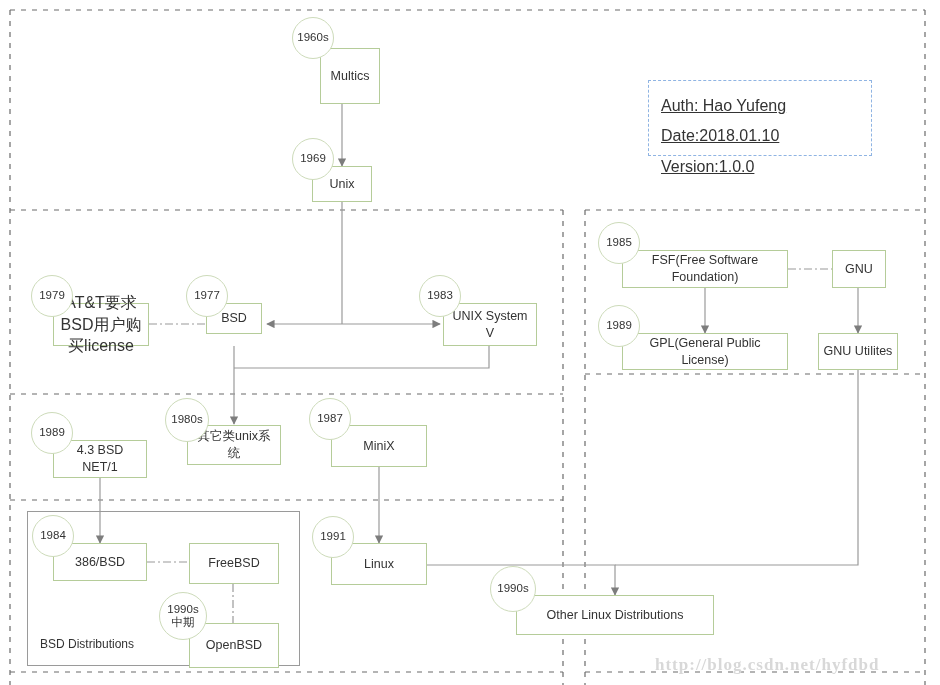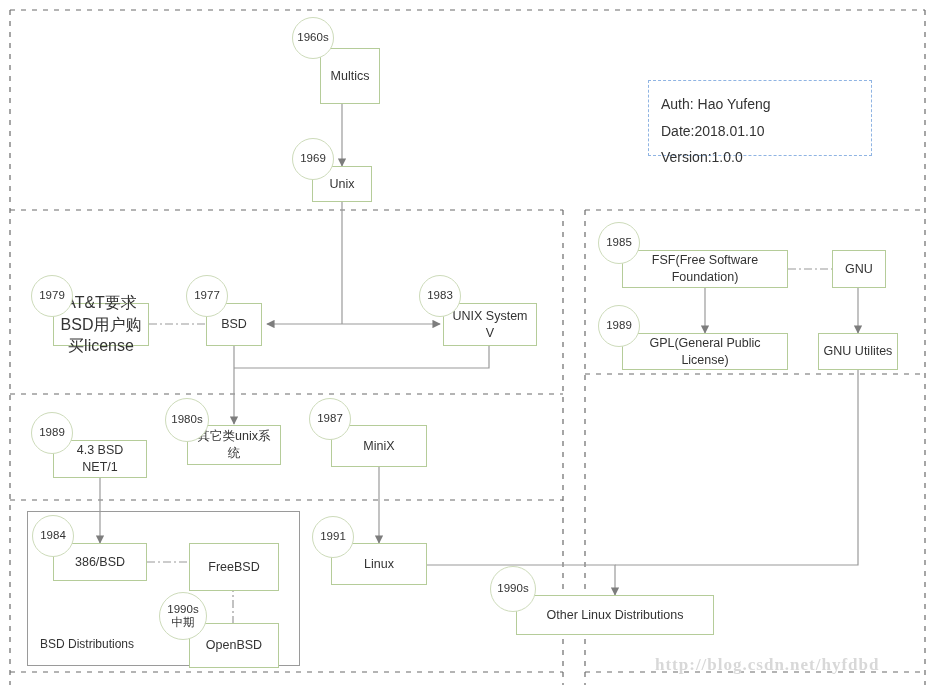--- a/index.html
+++ b/index.html
@@ -65,24 +65,25 @@
     white-space: nowrap;
   }
   .legend {
     position: absolute;
     box-sizing: border-box;
     border: 1px dashed #8fb4e3;
     background: #ffffff;
     padding: 10px 12px;
   }
   .legend div {
-    font-size: 14px;
+    font-size: 16px;
     color: #333333;
     line-height: 1.9;
     white-space: nowrap;
+    text-decoration: underline;
   }
   .watermark {
     position: absolute;
     font-family: "Liberation Serif", "DejaVu Serif", serif;
     font-size: 17px;
     color: #d8d8d8;
     letter-spacing: 1px;
     white-space: nowrap;
     user-select: none;
     font-weight: bold;
@@ -152,33 +153,33 @@
   <div class="group-label" style="left:40px; top:637px;">BSD Distributions</div>
 
   <div class="node" style="left:312px; top:48px; width:60px; height:56px;margin-left:8px;">Multics</div>
 
   <div class="node" style="left:312px; top:166px; width:60px; height:36px;">Unix</div>
 
   <div class="node" style="left:53px; top:303px; width:96px; height:43px; font-size:16px;">
     <span>AT&amp;T要求BSD用户购买license</span>
   </div>
 
-  <div class="node" style="left:206px; top:303px; width:56px; height:43px;">BSD</div>
+  <div class="node" style="left:206px; top:303px; width:56px; height:31px;">BSD</div>
 
   <div class="node" style="left:443px; top:303px; width:94px; height:43px;">UNIX System V</div>
 
   <div class="node" style="left:187px; top:425px; width:94px; height:40px;">其它类unix系统</div>
 
   <div class="node" style="left:53px; top:440px; width:94px; height:38px;">4.3 BSD NET/1</div>
 
   <div class="node" style="left:331px; top:425px; width:96px; height:42px;">MiniX</div>
 
   <div class="node" style="left:53px; top:543px; width:94px; height:38px;">386/BSD</div>
 
-  <div class="node" style="left:189px; top:543px; width:90px; height:48px;">FreeBSD</div>
+  <div class="node" style="left:189px; top:543px; width:90px; height:41px;">FreeBSD</div>
 
   <div class="node" style="left:189px; top:623px; width:90px; height:45px;">OpenBSD</div>
 
   <div class="node" style="left:331px; top:543px; width:96px; height:42px;">Linux</div>
 
   <div class="node" style="left:622px; top:250px; width:166px; height:38px;">FSF(Free Software Foundation)</div>
 
   <div class="node" style="left:516px; top:595px; width:198px; height:40px;">Other Linux Distributions</div>
 
   <div class="node" style="left:832px; top:250px; width:54px; height:38px;">GNU</div>

